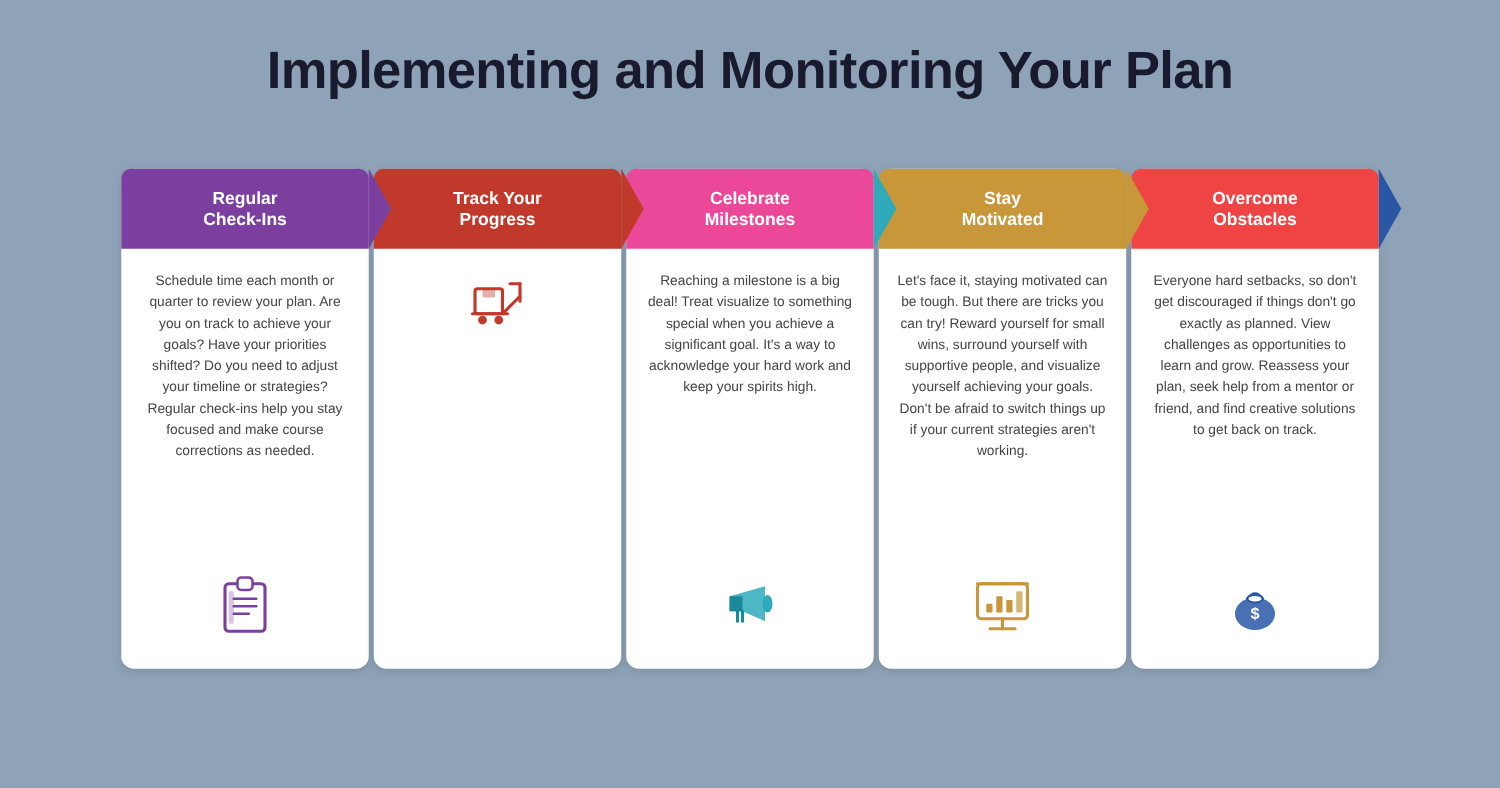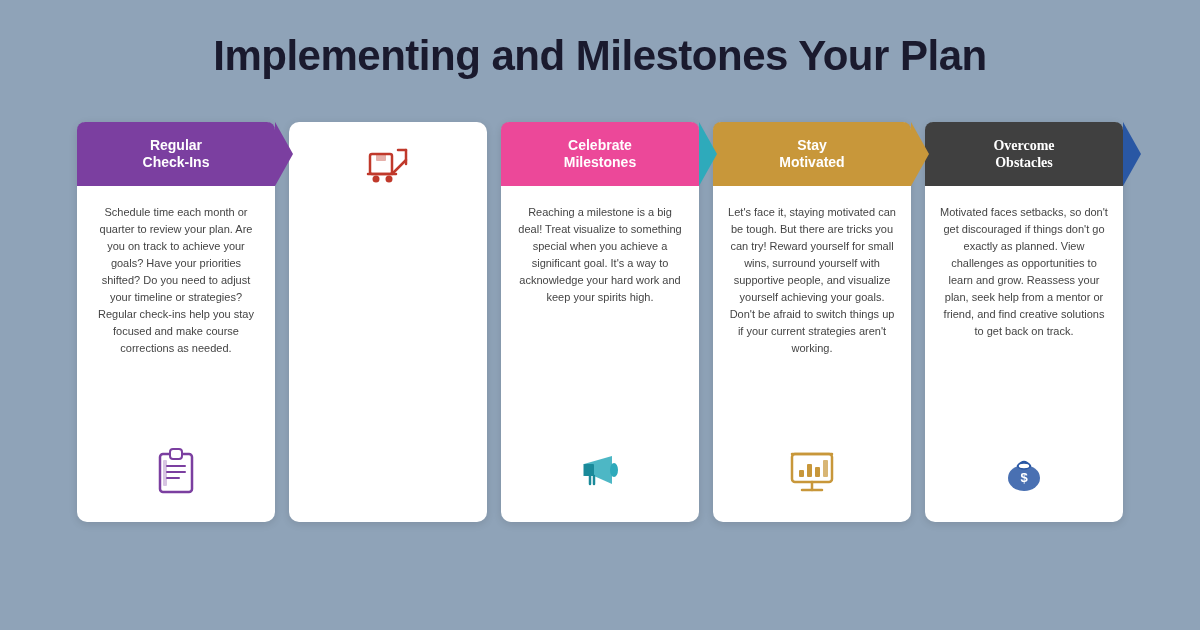--- a/index.html
+++ b/index.html
@@ -19,24 +19,25 @@
       font-weight: 900;
       color: #1a1a2e;
       text-align: center;
       margin-top: 32px;
       margin-bottom: 30px;
       letter-spacing: -0.5px;
     }
     .cards-container {
       display: flex;
       flex-direction: row;
-      gap: 14px;
+      gap: 4px;
       padding: 12px 28px;
       width: 100%;
       justify-content: center;
+      margin-top: 13px;
     }
     .card {
       background: #ffffff;
       border-radius: 10px;
       width: 198px;
       min-height: 400px;
       display: flex;
       flex-direction: column;
       align-items: center;
       padding-bottom: 22px;
@@ -74,21 +75,21 @@
     }
     
     .card:nth-child(1) .card-header { background: #7b3fa0; }
     .card:nth-child(1) .card-header::after { border-left: 18px solid #7b3fa0; }
     .card:nth-child(2) .card-header { background: #c0392b; }
     .card:nth-child(2) .card-header::after { border-left: 18px solid #c0392b; }
     .card:nth-child(3) .card-header { background: #ec4899; }
     .card:nth-child(3) .card-header::after { border-left: 18px solid #2eaabb; }
     .card:nth-child(4) .card-header { background: #c8973a; align-items: center; }
     .card:nth-child(4) .card-header::after { border-left: 18px solid #c8973a; }
-    .card:nth-child(5) .card-header { background: #404040; font-family: Liberation Serif, serif; }
+    .card:nth-child(5) .card-header { background: #ef4444; }
     .card:nth-child(5) .card-header::after { border-left: 18px solid #2957a4; }
 
     .card-body {
       padding: 18px 14px 12px 14px;
       font-size: 11px;
       color: #444;
       text-align: center;
       line-height: 1.55;
       flex-grow: 1;
     }
@@ -100,21 +101,21 @@
       height: 60px;
     }
     .icon-svg {
       width: 52px;
       height: 52px;
     }
   </style>
 </head>
 <body>
 
-<h1 class="main-title">Implementing and Milestones Your Plan</h1>
+<h1 class="main-title">Implementing and Monitoring Your Plan</h1>
 
 <div class="cards-container">
 
   <div class="card">
     <div class="card-header">
       <span class="card-header-label" style="white-space:pre-line;">Regular
 Check-Ins</span>
     </div>
     <div class="card-body">Schedule time each month or quarter to review your plan. Are you on track to achieve your goals? Have your priorities shifted? Do you need to adjust your timeline or strategies? Regular check-ins help you stay focused and make course corrections as needed.</div>
     <div class="card-icon">
@@ -125,20 +126,24 @@
         <rect x="20" y="5" width="12" height="10" rx="3" fill="white" stroke="#7b3fa0" stroke-width="2"></rect>
         <line x1="17" y1="22" x2="35" y2="22" stroke="#7b3fa0" stroke-width="2" stroke-linecap="round"></line>
         <line x1="17" y1="28" x2="35" y2="28" stroke="#7b3fa0" stroke-width="2" stroke-linecap="round"></line>
         <line x1="17" y1="34" x2="29" y2="34" stroke="#7b3fa0" stroke-width="2" stroke-linecap="round"></line>
         <rect x="13" y="16" width="4" height="26" rx="1" fill="#7b3fa0" opacity="0.3"></rect>
       </svg>
     </div>
   </div>
 
   <div class="card">
+    <div class="card-header">
+      <span class="card-header-label" style="white-space:pre-line;">Track Your
+Progress</span>
+    </div>
     <div class="card-icon">
       <svg class="icon-svg" viewBox="0 0 52 52" fill="none" xmlns="http://www.w3.org/2000/svg">
 
         <rect x="8" y="18" width="22" height="20" rx="2" fill="#c0392b" opacity="0.2"></rect>
         <rect x="8" y="18" width="22" height="20" rx="2" stroke="#c0392b" stroke-width="2.5" fill="white"></rect>
         <rect x="14" y="18" width="10" height="7" rx="1" fill="#c0392b" opacity="0.4"></rect>
         <line x1="6" y1="38" x2="34" y2="38" stroke="#c0392b" stroke-width="2.5" stroke-linecap="round"></line>
         <circle cx="14" cy="43" r="3.5" fill="#c0392b"></circle>
         <circle cx="27" cy="43" r="3.5" fill="#c0392b"></circle>
         <line x1="30" y1="38" x2="44" y2="24" stroke="#c0392b" stroke-width="2.5" stroke-linecap="round"></line>
@@ -187,21 +192,21 @@
         <line x1="6" y1="10" x2="46" y2="10" stroke="#c8973a" stroke-width="2.5" stroke-linecap="round"></line>
       </svg>
     </div>
   </div>
 
   <div class="card">
     <div class="card-header">
       <span class="card-header-label" style="white-space:pre-line;">Overcome
 Obstacles</span>
     </div>
-    <div class="card-body">Motivated faces setbacks, so don't get discouraged if things don't go exactly as planned. View challenges as opportunities to learn and grow. Reassess your plan, seek help from a mentor or friend, and find creative solutions to get back on track.</div>
+    <div class="card-body">Everyone hard setbacks, so don't get discouraged if things don't go exactly as planned. View challenges as opportunities to learn and grow. Reassess your plan, seek help from a mentor or friend, and find creative solutions to get back on track.</div>
     <div class="card-icon">
       <svg class="icon-svg" viewBox="0 0 52 52" fill="none" xmlns="http://www.w3.org/2000/svg">
 
         <ellipse cx="26" cy="34" rx="16" ry="13" fill="#2957a4" opacity="0.85"></ellipse>
         <path d="M20 22 Q26 14 32 22" stroke="#2957a4" stroke-width="2.5" fill="white" stroke-linecap="round"></path>
         <ellipse cx="26" cy="22" rx="6" ry="3" fill="white" stroke="#2957a4" stroke-width="1.5"></ellipse>
         <text x="26" y="38" text-anchor="middle" font-size="13" font-weight="bold" fill="white">$</text>
       </svg>
     </div>
   </div>

